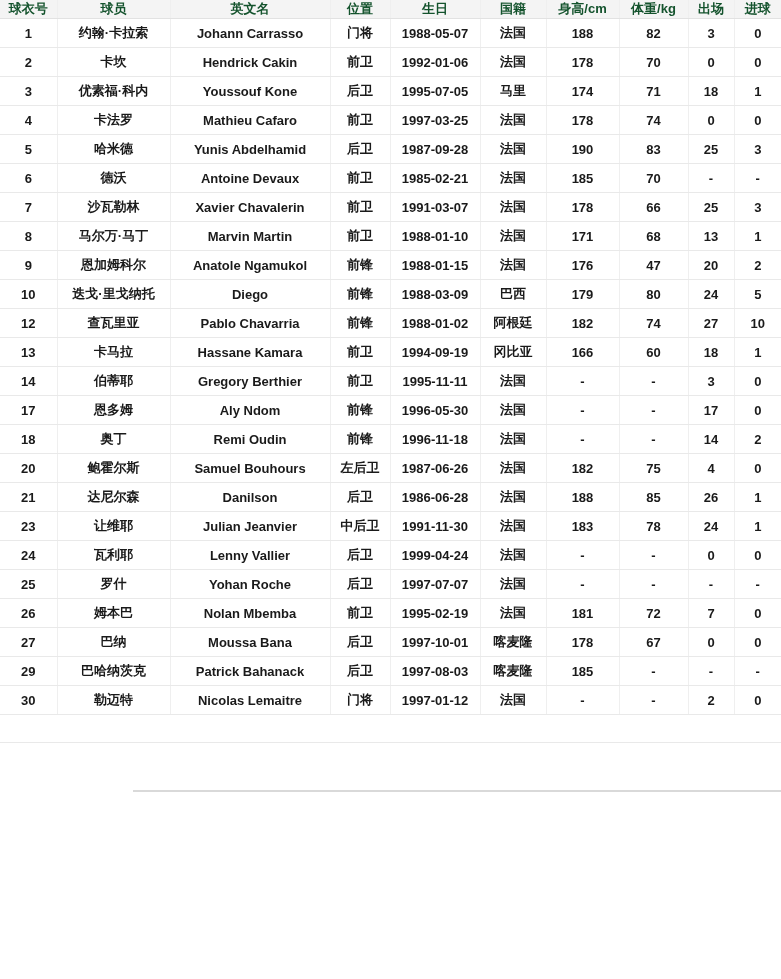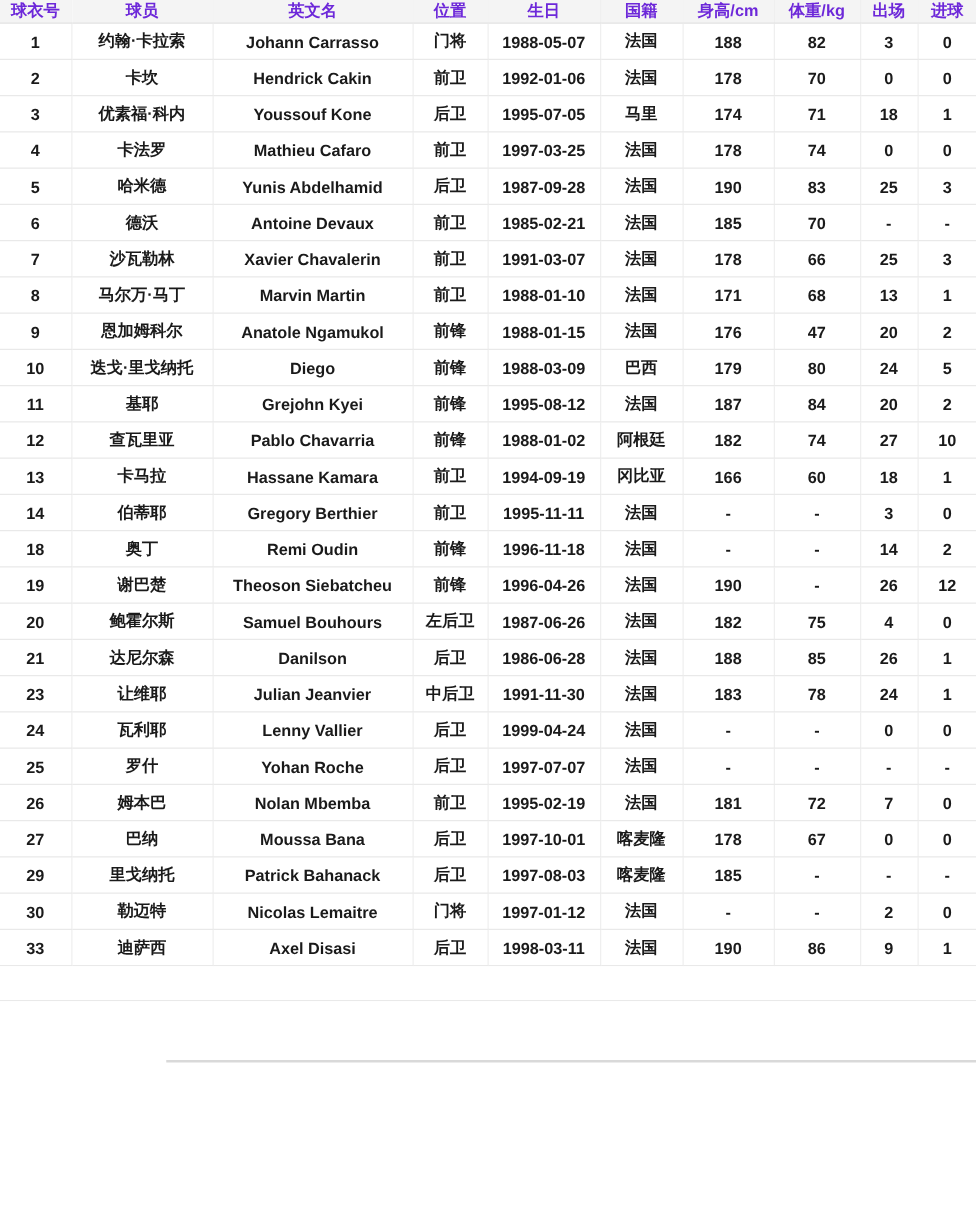--- a/index.html
+++ b/index.html
@@ -26,21 +26,21 @@
     border-bottom: 1px solid var(--border, #e9e9e9);
     border-right: 1px solid var(--border-v, #efefef);
     white-space: nowrap;
     overflow: hidden;
   }
   th:last-child, td:last-child { border-right: none; }
   thead th {
     height: 14px;
     background: var(--header-bg, #f4f4f4);
     border-bottom: 1px solid var(--header-border, #e2e2e2);
-    color: #6d28d9;
+    color: #14532d;
   }
   .table-end-row {
     width: 781px;
     height: 27px;
     border-bottom: 1px solid var(--border, #e9e9e9);
     background: #fff;
   }
   .bottom-spacer {
     height: 47px;
     background: #fff;
@@ -197,32 +197,20 @@
         <td data-name="cell-name-en">Diego</td>
         <td data-name="cell-position">前锋</td>
         <td data-name="cell-birthday">1988-03-09</td>
         <td data-name="cell-nationality">巴西</td>
         <td data-name="cell-height">179</td>
         <td data-name="cell-weight">80</td>
         <td data-name="cell-appearances">24</td>
         <td data-name="cell-goals">5</td>
       </tr>
       <tr data-name="table-row">
-        <td data-name="cell-number">11</td>
-        <td data-name="cell-name-cn">基耶</td>
-        <td data-name="cell-name-en">Grejohn Kyei</td>
-        <td data-name="cell-position">前锋</td>
-        <td data-name="cell-birthday">1995-08-12</td>
-        <td data-name="cell-nationality">法国</td>
-        <td data-name="cell-height">187</td>
-        <td data-name="cell-weight">84</td>
-        <td data-name="cell-appearances">20</td>
-        <td data-name="cell-goals">2</td>
-      </tr>
-      <tr data-name="table-row">
         <td data-name="cell-number">12</td>
         <td data-name="cell-name-cn">查瓦里亚</td>
         <td data-name="cell-name-en">Pablo Chavarria</td>
         <td data-name="cell-position">前锋</td>
         <td data-name="cell-birthday">1988-01-02</td>
         <td data-name="cell-nationality">阿根廷</td>
         <td data-name="cell-height">182</td>
         <td data-name="cell-weight">74</td>
         <td data-name="cell-appearances">27</td>
         <td data-name="cell-goals">10</td>
@@ -245,42 +233,42 @@
         <td data-name="cell-name-en">Gregory Berthier</td>
         <td data-name="cell-position">前卫</td>
         <td data-name="cell-birthday">1995-11-11</td>
         <td data-name="cell-nationality">法国</td>
         <td data-name="cell-height">-</td>
         <td data-name="cell-weight">-</td>
         <td data-name="cell-appearances">3</td>
         <td data-name="cell-goals">0</td>
       </tr>
       <tr data-name="table-row">
+        <td data-name="cell-number">17</td>
+        <td data-name="cell-name-cn">恩多姆</td>
+        <td data-name="cell-name-en">Aly Ndom</td>
+        <td data-name="cell-position">前锋</td>
+        <td data-name="cell-birthday">1996-05-30</td>
+        <td data-name="cell-nationality">法国</td>
+        <td data-name="cell-height">-</td>
+        <td data-name="cell-weight">-</td>
+        <td data-name="cell-appearances">17</td>
+        <td data-name="cell-goals">0</td>
+      </tr>
+      <tr data-name="table-row">
         <td data-name="cell-number">18</td>
         <td data-name="cell-name-cn">奥丁</td>
         <td data-name="cell-name-en">Remi Oudin</td>
         <td data-name="cell-position">前锋</td>
         <td data-name="cell-birthday">1996-11-18</td>
         <td data-name="cell-nationality">法国</td>
         <td data-name="cell-height">-</td>
         <td data-name="cell-weight">-</td>
         <td data-name="cell-appearances">14</td>
         <td data-name="cell-goals">2</td>
-      </tr>
-      <tr data-name="table-row">
-        <td data-name="cell-number">19</td>
-        <td data-name="cell-name-cn">谢巴楚</td>
-        <td data-name="cell-name-en">Theoson Siebatcheu</td>
-        <td data-name="cell-position">前锋</td>
-        <td data-name="cell-birthday">1996-04-26</td>
-        <td data-name="cell-nationality">法国</td>
-        <td data-name="cell-height">190</td>
-        <td data-name="cell-weight">-</td>
-        <td data-name="cell-appearances">26</td>
-        <td data-name="cell-goals">12</td>
       </tr>
       <tr data-name="table-row">
         <td data-name="cell-number">20</td>
         <td data-name="cell-name-cn">鲍霍尔斯</td>
         <td data-name="cell-name-en">Samuel Bouhours</td>
         <td data-name="cell-position">左后卫</td>
         <td data-name="cell-birthday">1987-06-26</td>
         <td data-name="cell-nationality">法国</td>
         <td data-name="cell-height">182</td>
         <td data-name="cell-weight">75</td>
@@ -354,52 +342,40 @@
         <td data-name="cell-position">后卫</td>
         <td data-name="cell-birthday">1997-10-01</td>
         <td data-name="cell-nationality">喀麦隆</td>
         <td data-name="cell-height">178</td>
         <td data-name="cell-weight">67</td>
         <td data-name="cell-appearances">0</td>
         <td data-name="cell-goals">0</td>
       </tr>
       <tr data-name="table-row">
         <td data-name="cell-number">29</td>
-        <td data-name="cell-name-cn">里戈纳托</td>
+        <td data-name="cell-name-cn">巴哈纳茨克</td>
         <td data-name="cell-name-en">Patrick Bahanack</td>
         <td data-name="cell-position">后卫</td>
         <td data-name="cell-birthday">1997-08-03</td>
         <td data-name="cell-nationality">喀麦隆</td>
         <td data-name="cell-height">185</td>
         <td data-name="cell-weight">-</td>
         <td data-name="cell-appearances">-</td>
         <td data-name="cell-goals">-</td>
       </tr>
       <tr data-name="table-row">
         <td data-name="cell-number">30</td>
         <td data-name="cell-name-cn">勒迈特</td>
         <td data-name="cell-name-en">Nicolas Lemaitre</td>
         <td data-name="cell-position">门将</td>
         <td data-name="cell-birthday">1997-01-12</td>
         <td data-name="cell-nationality">法国</td>
         <td data-name="cell-height">-</td>
         <td data-name="cell-weight">-</td>
         <td data-name="cell-appearances">2</td>
         <td data-name="cell-goals">0</td>
-      </tr>
-      <tr data-name="table-row">
-        <td data-name="cell-number">33</td>
-        <td data-name="cell-name-cn">迪萨西</td>
-        <td data-name="cell-name-en">Axel Disasi</td>
-        <td data-name="cell-position">后卫</td>
-        <td data-name="cell-birthday">1998-03-11</td>
-        <td data-name="cell-nationality">法国</td>
-        <td data-name="cell-height">190</td>
-        <td data-name="cell-weight">86</td>
-        <td data-name="cell-appearances">9</td>
-        <td data-name="cell-goals">1</td>
       </tr>
     </tbody>
 </table>
 
 <div class="table-end-row" data-name="table-end-row"></div>
 <div class="bottom-spacer" data-name="bottom-spacer"></div>
 <div class="bottom-divider" data-name="next-section-divider"></div>
 
 </body></html>

